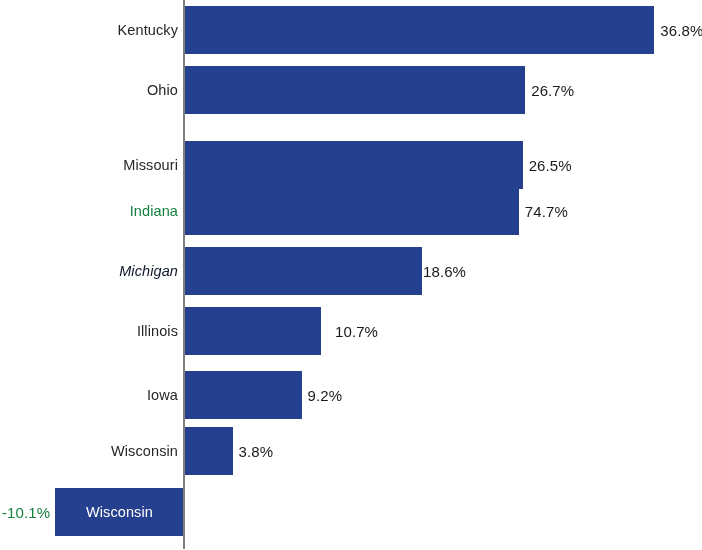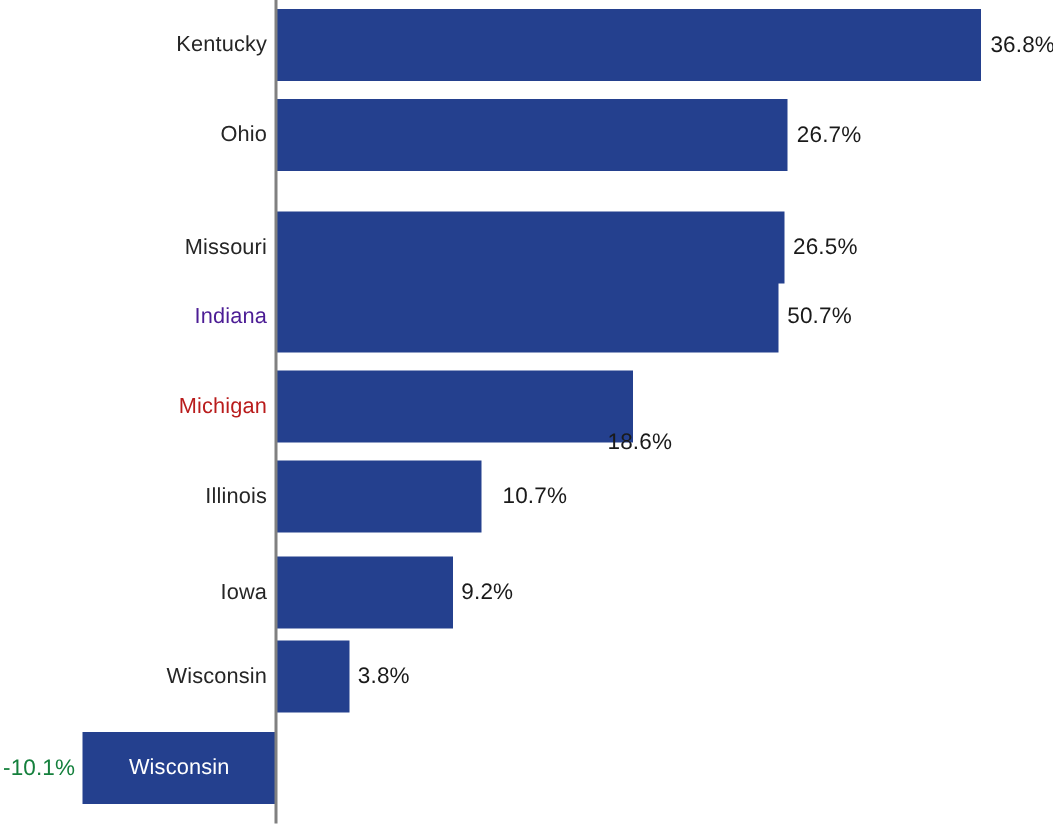--- a/index.html
+++ b/index.html
@@ -101,27 +101,27 @@
         <div class="cat-label" style="color: rgb(38, 38, 38);">Ohio</div>
         <div class="val-label" style="color: rgb(26, 26, 26); left: 531.226px;">26.7%</div>
       </div>
       <div class="bar-row" style="top: 135px;">
         <div class="bar" title="26.5%" style="background: rgb(36, 64, 142); width: 338.67px; left: 184px;"></div>
         <div class="cat-label" style="color: rgb(38, 38, 38);">Missouri</div>
         <div class="val-label" style="color: rgb(26, 26, 26); left: 528.67px;">26.5%</div>
       </div>
       <div class="bar-row" style="top: 180.6px;">
         <div class="bar" title="26.2%" style="background: rgb(36, 64, 142); width: 334.836px; left: 184px;"></div>
-        <div class="cat-label" style="color: #4c1d95;">Indiana</div>
-        <div class="val-label" style="color: rgb(26, 26, 26); left: 524.836px;">50.7%</div>
+        <div class="cat-label" style="color: #15803d;">Indiana</div>
+        <div class="val-label" style="color: rgb(26, 26, 26); left: 524.836px;">74.7%</div>
       </div>
       <div class="bar-row" style="top: 240.8px;">
         <div class="bar" title="18.6%" style="background: rgb(36, 64, 142); width: 237.708px; left: 184px;"></div>
-        <div class="cat-label" style="color: #b91c1c;">Michigan</div>
-        <div class="val-label" style="color: rgb(26, 26, 26); left: 405px; margin-top: 24px;">18.6%</div>
+        <div class="cat-label" style="color: #0f172a; font-style: italic;">Michigan</div>
+        <div class="val-label" style="color: rgb(26, 26, 26); left: 423px;">18.6%</div>
       </div>
       <div class="bar-row" style="top: 301px;">
         <div class="bar" title="10.7%" style="background: rgb(36, 64, 142); width: 136.746px; left: 184px;"></div>
         <div class="cat-label" style="color: rgb(38, 38, 38);">Illinois</div>
         <div class="val-label" style="color: rgb(26, 26, 26); left: 335px;">10.7%</div>
       </div>
       <div class="bar-row" style="top: 365px;">
         <div class="bar" title="9.2%" style="background: rgb(36, 64, 142); width: 117.576px; left: 184px;"></div>
         <div class="cat-label" style="color: rgb(38, 38, 38);">Iowa</div>
         <div class="val-label" style="color: rgb(26, 26, 26); left: 307.576px;">9.2%</div>

